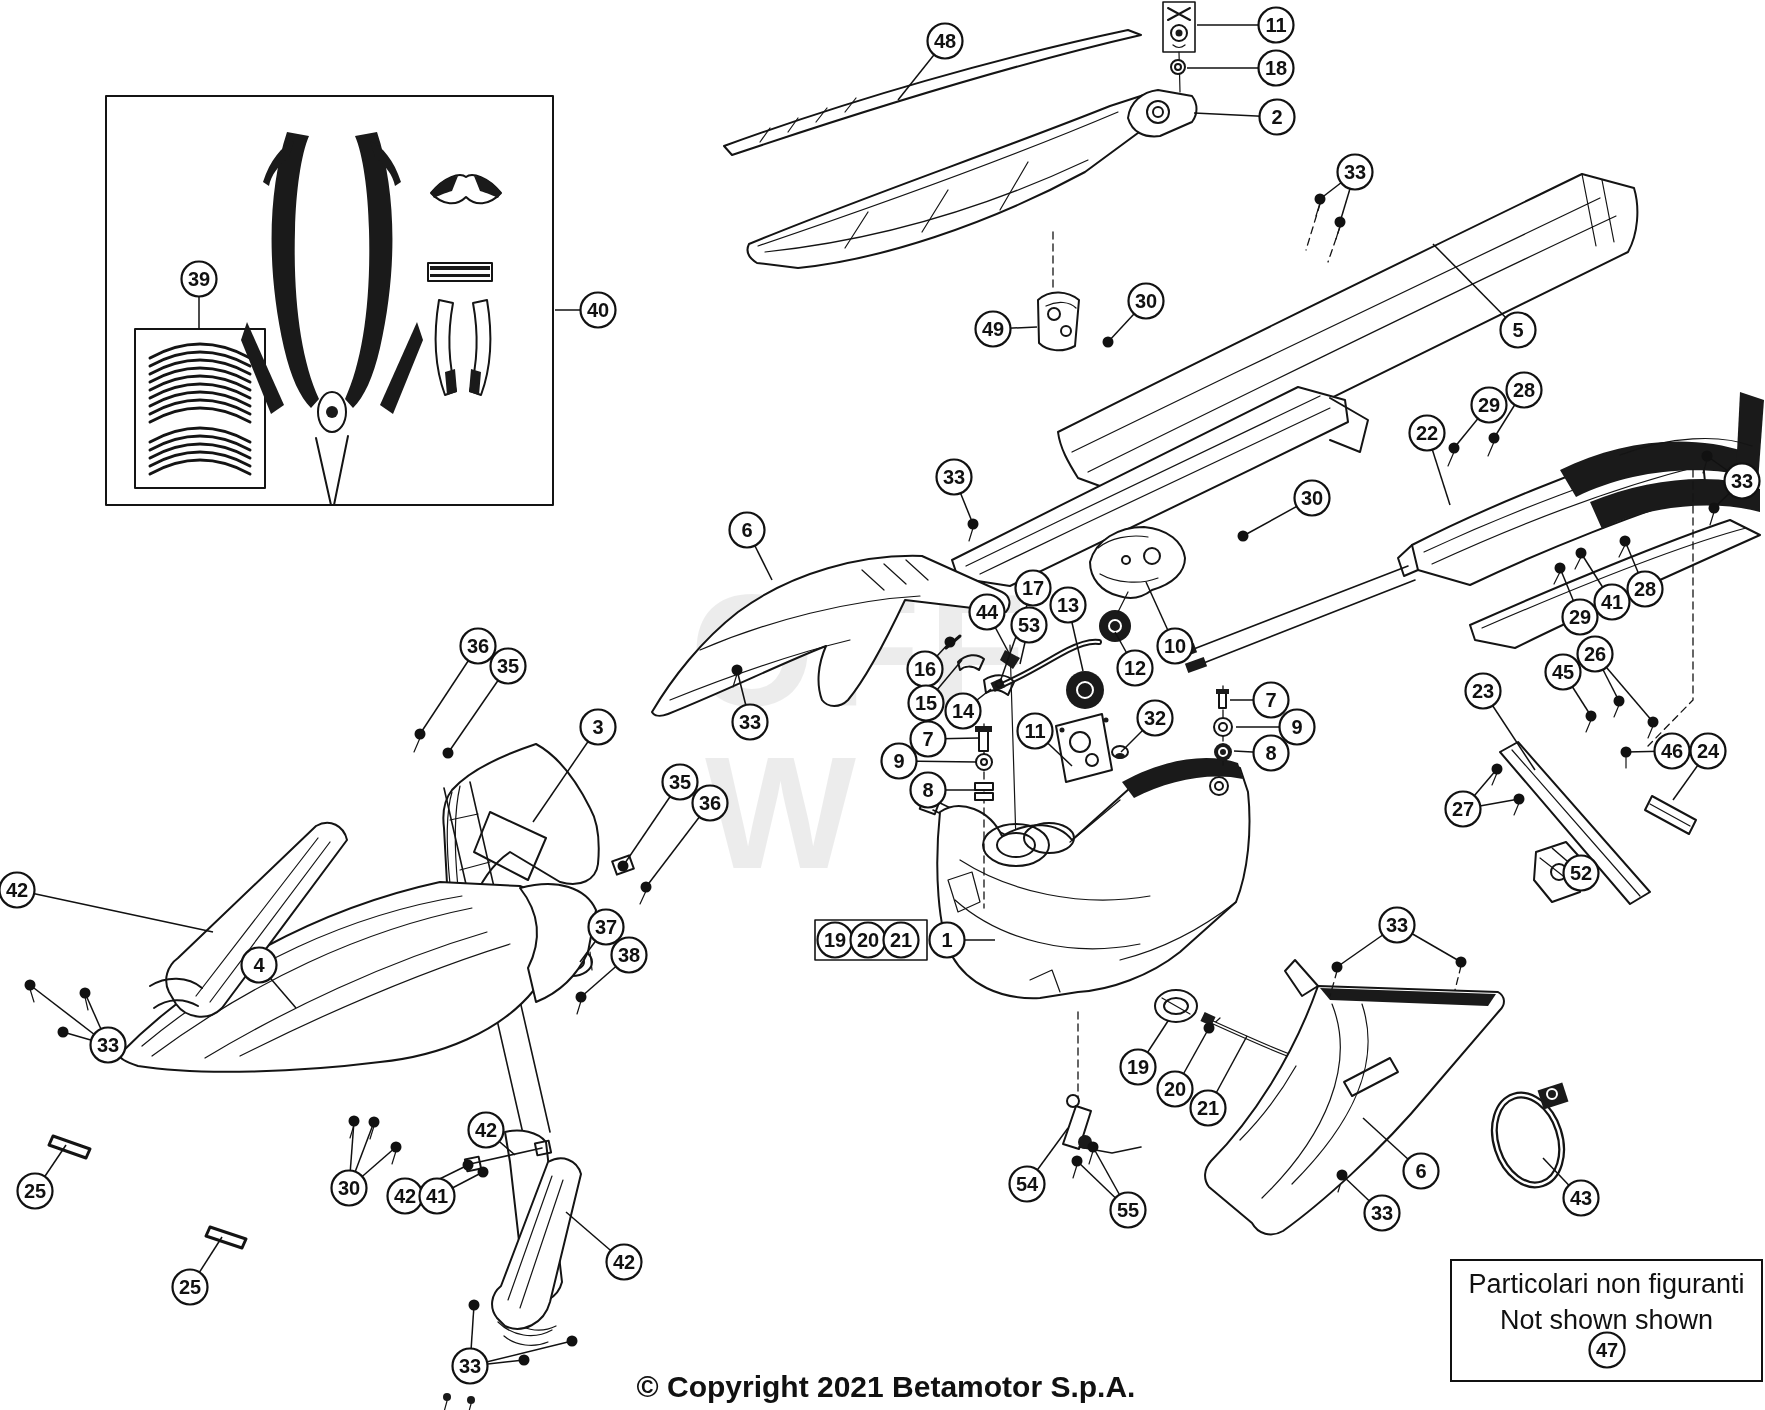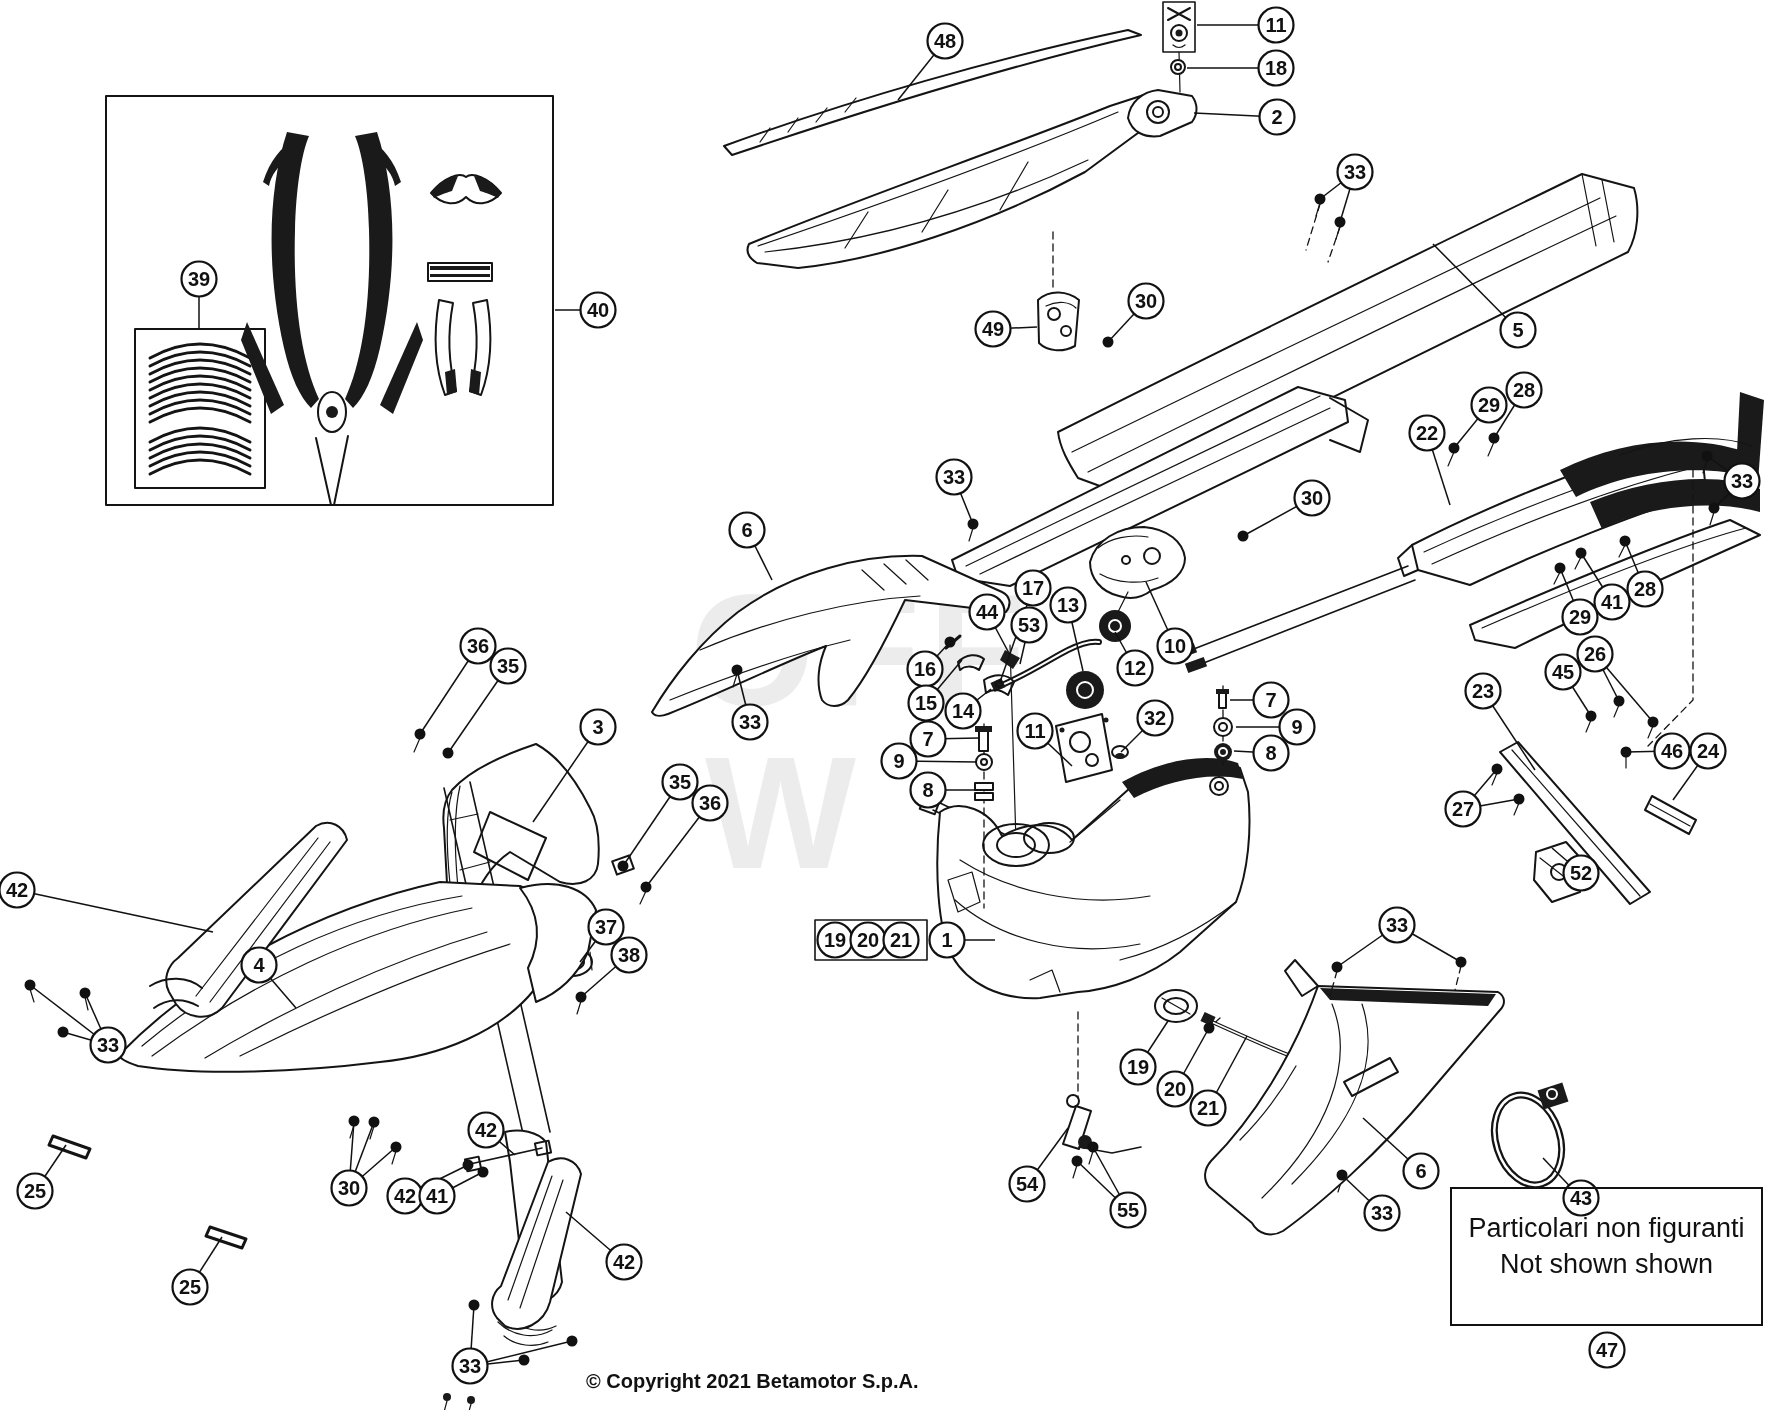--- a/index.html
+++ b/index.html
@@ -11,24 +11,24 @@
   #parts path,#parts line,#parts rect,#parts circle,#parts ellipse,#parts polyline{
     stroke:#141414;stroke-width:2;fill:none;stroke-linecap:round;stroke-linejoin:round;}
   #parts .fillw{fill:#ffffff;}
   #parts .fillk{fill:#1a1a1a;stroke:none;}
   #parts .thin{stroke-width:1.2;}
   #parts .thin2{stroke-width:1.6;}
   #parts .thick{stroke-width:3;}
   #parts .dash{stroke-dasharray:7 5;stroke-width:1.3;}
   .wm{font:bold 160px "Liberation Sans",sans-serif;fill:#000;opacity:.07;letter-spacing:8px;}
   .callout-num{font:bold 20px "Liberation Sans",sans-serif;fill:#111;}
-  #copyright{left:586px;top:1370px;width:600px;
-             font-size:20px;font-weight:bold;white-space:nowrap;}
-  #notshown{left:1450px;top:1187px;width:309px;height:113px;border:2.5px solid #111;
-            background:transparent;text-align:center;font-size:27px;line-height:1.32;padding-top:22px;}
+  #copyright{left:586px;top:1370px;width:600px;text-align:center;
+             font-size:30px;font-weight:bold;white-space:nowrap;}
+  #notshown{left:1450px;top:1259px;width:309px;height:113px;border:2.5px solid #111;
+            background:transparent;text-align:center;font-size:27px;line-height:1.32;padding-top:6px;}
 </style>
 </head>
 <body>
 
 <div class="stage">
 
 <svg id="parts" class="layer" width="1765" height="1410" viewBox="0 0 1765 1410">
 
   <g>
     <text class="wm" x="690" y="705">OFF</text>

